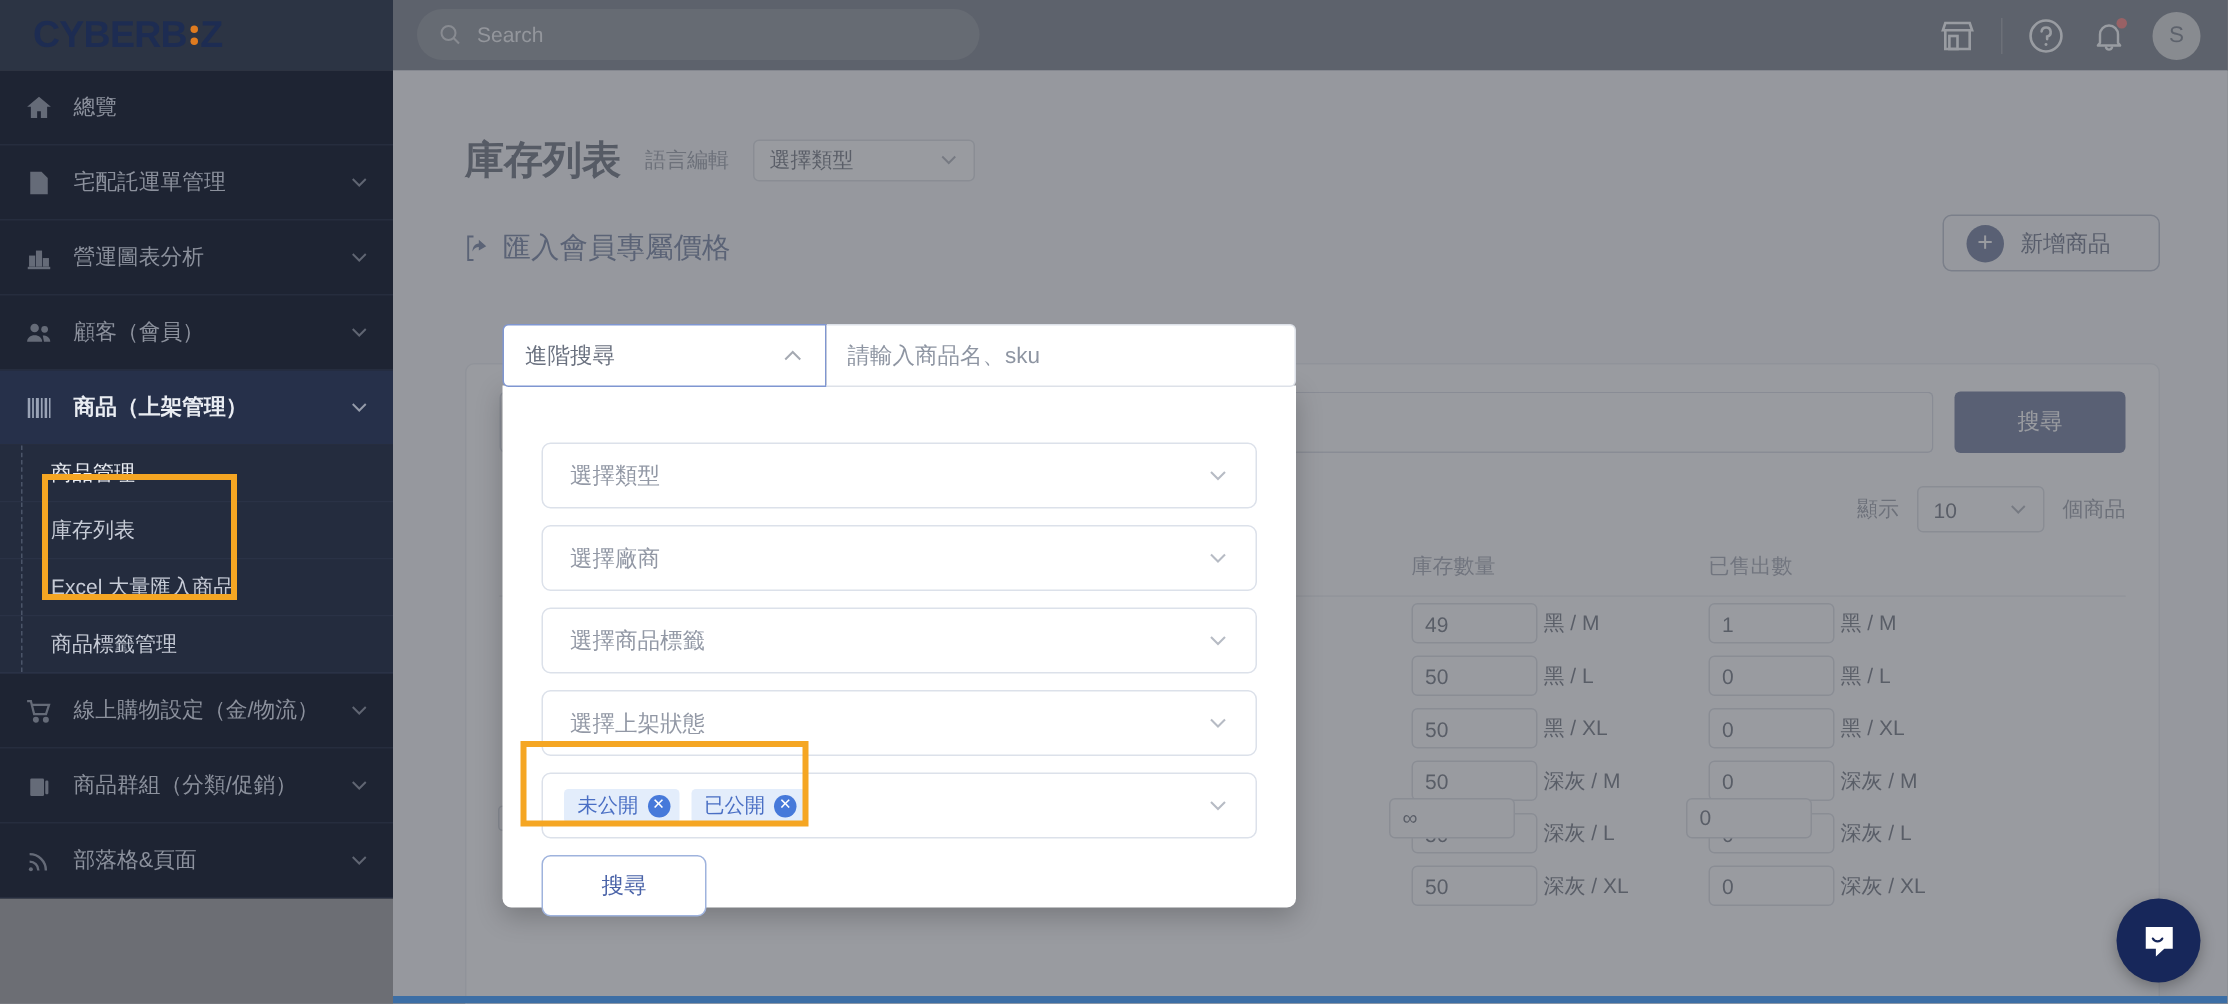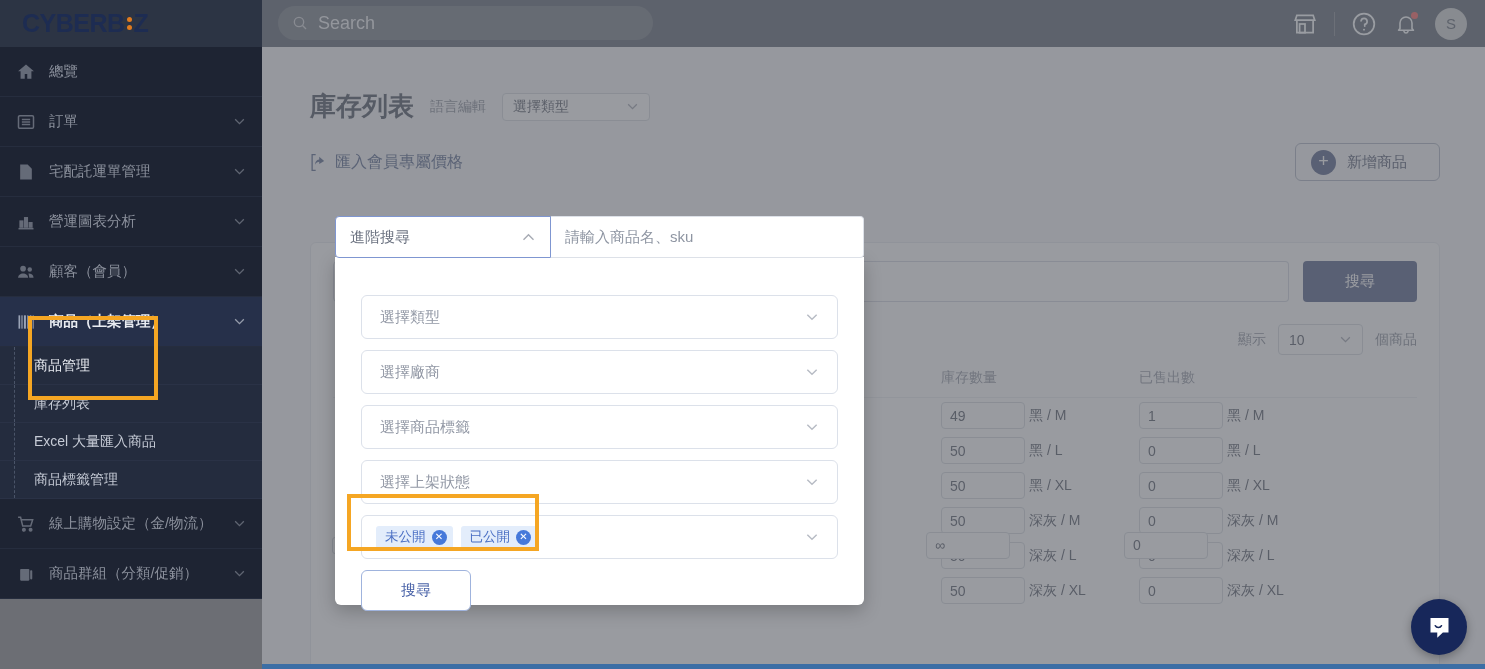--- a/index.html
+++ b/index.html
@@ -34,21 +34,21 @@
     gap: 3px; margin: 0 2px; padding-bottom: 1px;
   }
   .logo .dots i { width: 5px; height: 5px; border-radius: 50%; background: #e07b1f; display: block; }
 
   .search-box {
     position: absolute; left: 278px; top: 6px; width: 375px; height: 34px;
     background: rgba(255,255,255,0.11); border-radius: 17px;
     display: flex; align-items: center; padding: 0 14px; gap: 10px;
   }
   .search-box .sicon { width: 16px; height: 16px; flex: none; opacity: .75; }
-  .search-box .stext { color: #b9bbc2; font-size: 18px; }
+  .search-box .stext { color: #b9bbc2; font-size: 14px; }
 
   .topright {
     position: absolute; right: 18px; top: 0; height: 47px;
     display: flex; align-items: center; gap: 16px;
   }
   .ticon { width: 26px; height: 26px; opacity: .85; position: relative; }
   .tdivider { width: 1px; height: 24px; background: rgba(255,255,255,0.18); }
   .bell-dot {
     position: absolute; right: 1px; top: 1px; width: 7px; height: 7px;
     border-radius: 50%; background: #e5312f;
@@ -111,21 +111,21 @@
   .lang-label { font-size: 14px; color: #6b7280; }
   .lang-select {
     width: 148px; height: 28px; border: 1px solid #ccd0d8; border-radius: 4px;
     background: #fff; display: flex; align-items: center;
     padding: 0 10px; font-size: 14px; color: #2d3443; justify-content: space-between;
   }
   .lang-select .chev { width: 13px; height: 13px; opacity: .7; }
 
   .import-link {
     margin-top: 28px; display: flex; align-items: center; gap: 8px;
-    color: #2f4372; font-size: 16px;
+    color: #2f4372; font-size: 19px;
   }
   .import-link .iicon { width: 17px; height: 19px; }
 
   .add-btn {
     position: absolute; right: 45px; top: 96px;
     width: 145px; height: 38px; border: 1px solid #9aa2b5; border-radius: 6px;
     background: transparent; display: flex; align-items: center;
     gap: 11px; padding-left: 15px; font-size: 15px; color: #2a3350;
   }
   .add-btn .plus {
@@ -300,32 +300,20 @@
 
   <div class="sidebar">
 
     <div class="nav-item">
       <svg class="nicon" viewBox="0 0 24 24" fill="#8c919d">
         <path d="M12 3 2.5 11h3v9h5v-5.5h3V20h5v-9h3Z"></path>
       </svg>
       <span class="nlabel">總覽</span>
     </div>
 
-    <div class="nav-item">
-      <svg class="nicon" viewBox="0 0 24 24" fill="none" stroke="#8c919d" stroke-width="1.8">
-        <rect x="3" y="4.5" width="18" height="15" rx="1.5"></rect>
-        <line x1="7" y1="9" x2="17" y2="9"></line>
-          <line x1="7" y1="12" x2="17" y2="12"></line>
-          <line x1="7" y1="15" x2="17" y2="15"></line>
-      </svg>
-      <span class="nlabel">訂單</span>
-      <svg class="chev" viewBox="0 0 24 24" fill="none" stroke="#8c919d" stroke-width="2.4">
-          <path d="M4 8l8 8 8-8"></path>
-        </svg>
-    </div>
 
     <div class="nav-item">
       <svg class="nicon" viewBox="0 0 24 24" fill="#8c919d">
         <path d="M5 3h9l5 5v13H5Z"></path>
       </svg>
       <span class="nlabel">宅配託運單管理</span>
       <svg class="chev" viewBox="0 0 24 24" fill="none" stroke="#8c919d" stroke-width="2.4">
           <path d="M4 8l8 8 8-8"></path>
         </svg>
     </div>

